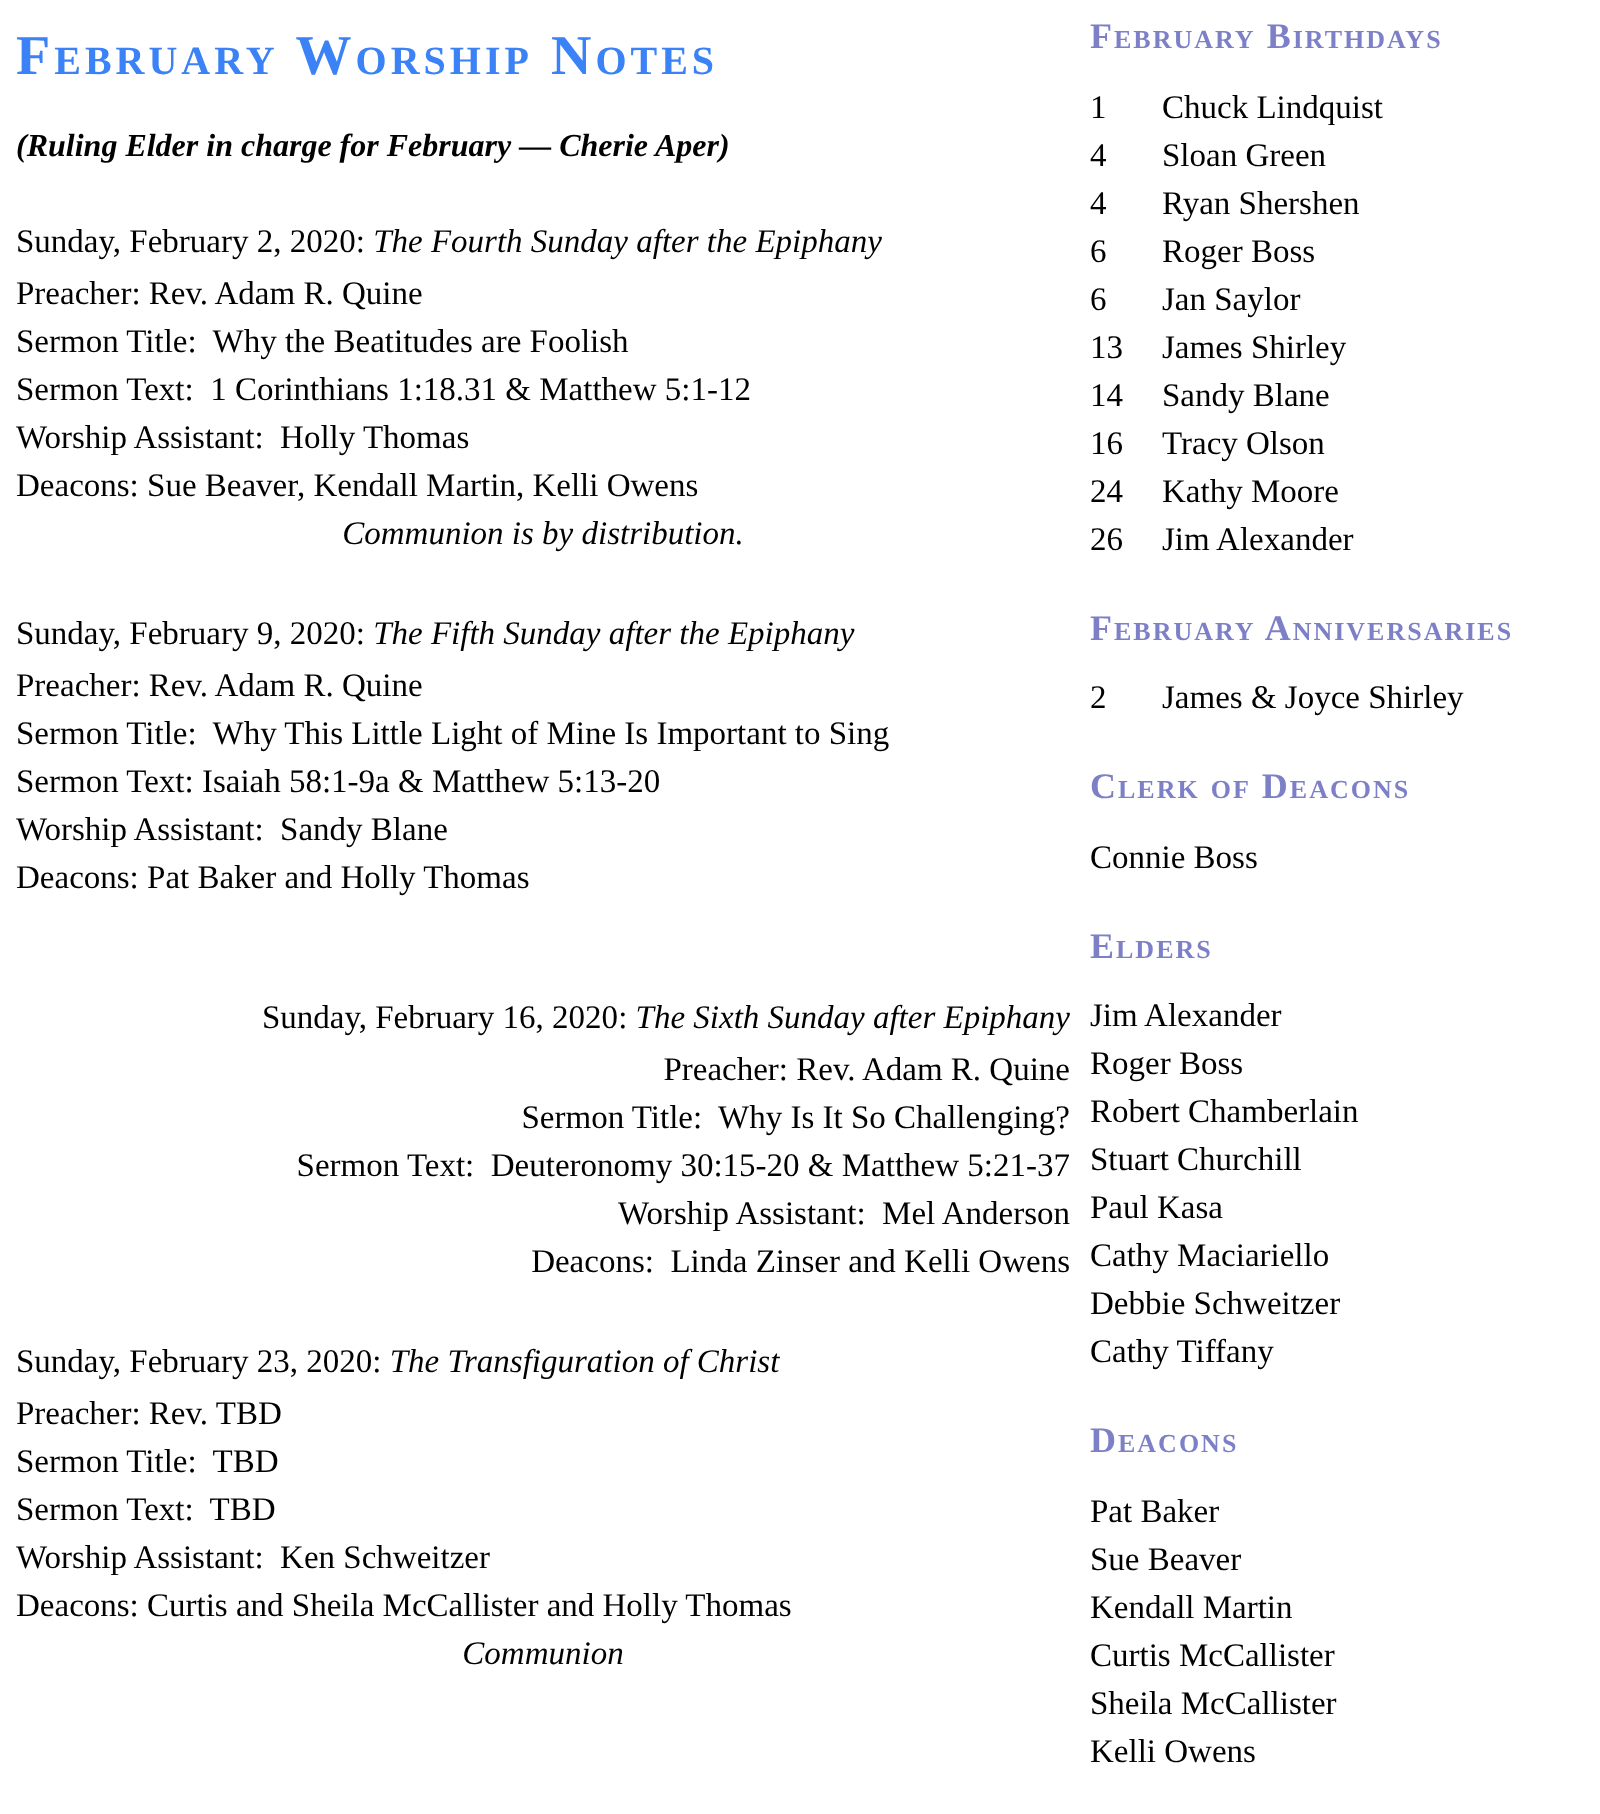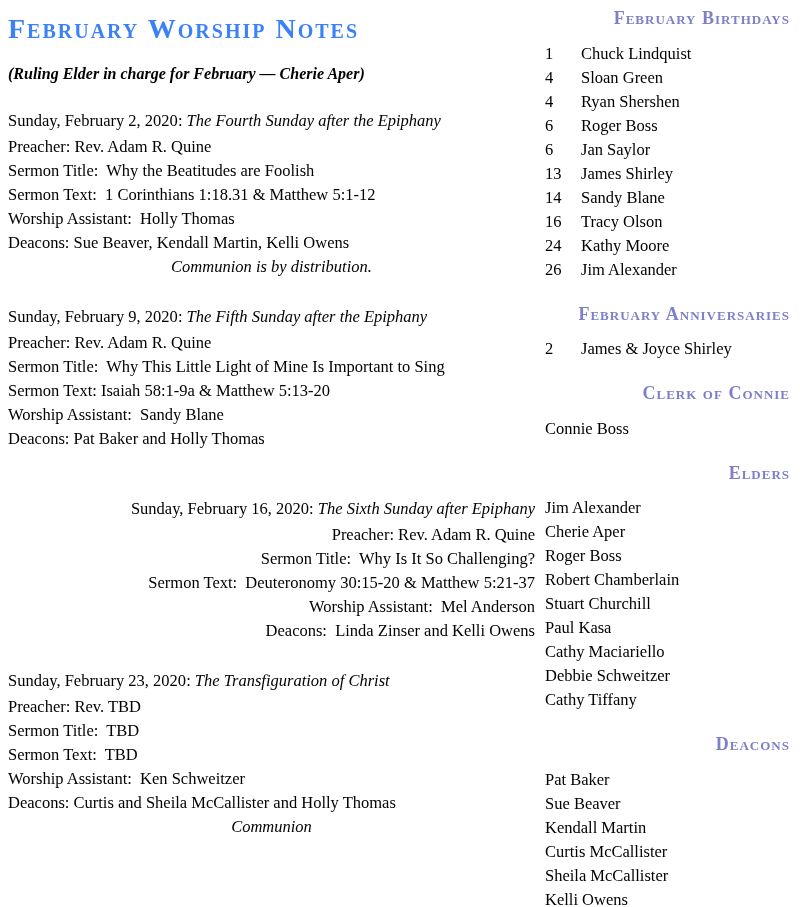--- a/index.html
+++ b/index.html
@@ -58,21 +58,20 @@
   .italic { font-style: italic; text-align: center; }
   .section { margin: 0 0 22px 0; }
   .section-header {
     font-variant: small-caps;
     font-weight: 600;
     font-size: 18px;
     letter-spacing: 1px;
     color: #7d80c7;
     margin: 0 0 12px 0;
     line-height: 1.2;
-    text-align: right;
   }
   .day-row {
     display: flex;
     font-size: 16.5px;
     line-height: 24px;
   }
   .day { flex: 0 0 36px; width: 36px; }
   .name-row {
     font-size: 16.5px;
     line-height: 24px;
@@ -176,31 +175,30 @@
       <h2 class="section-header">February Anniversaries</h2>
       <div id="anniversaries-list">
           <div class="day-row">
             <span class="day">2</span>
             <span>James &amp; Joyce Shirley</span>
           </div>
         </div>
     </div>
 
     <div class="section">
-      <h2 class="section-header">Clerk of Connie</h2>
+      <h2 class="section-header">Clerk of Deacons</h2>
       <div id="clerk-list">
           <div class="name-row">Connie Boss</div>
         </div>
     </div>
 
     <div class="section">
       <h2 class="section-header">Elders</h2>
       <div id="elders-list">
           <div class="name-row">Jim Alexander</div>
-          <div class="name-row">Cherie Aper</div>
           <div class="name-row">Roger Boss</div>
           <div class="name-row">Robert Chamberlain</div>
           <div class="name-row">Stuart Churchill</div>
           <div class="name-row">Paul Kasa</div>
           <div class="name-row">Cathy Maciariello</div>
           <div class="name-row">Debbie Schweitzer</div>
           <div class="name-row">Cathy Tiffany</div>
         </div>
     </div>
 

